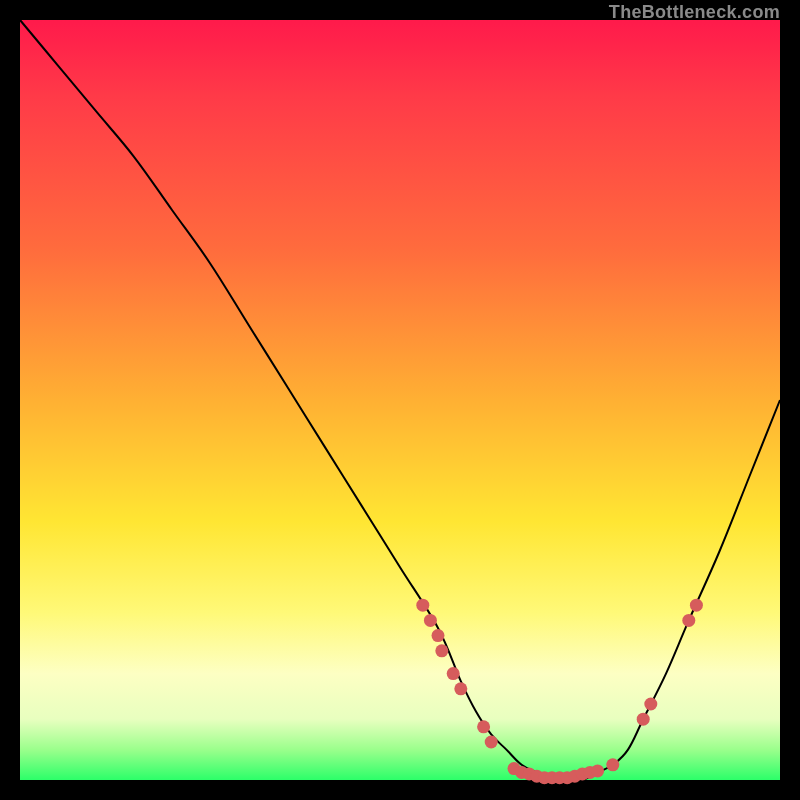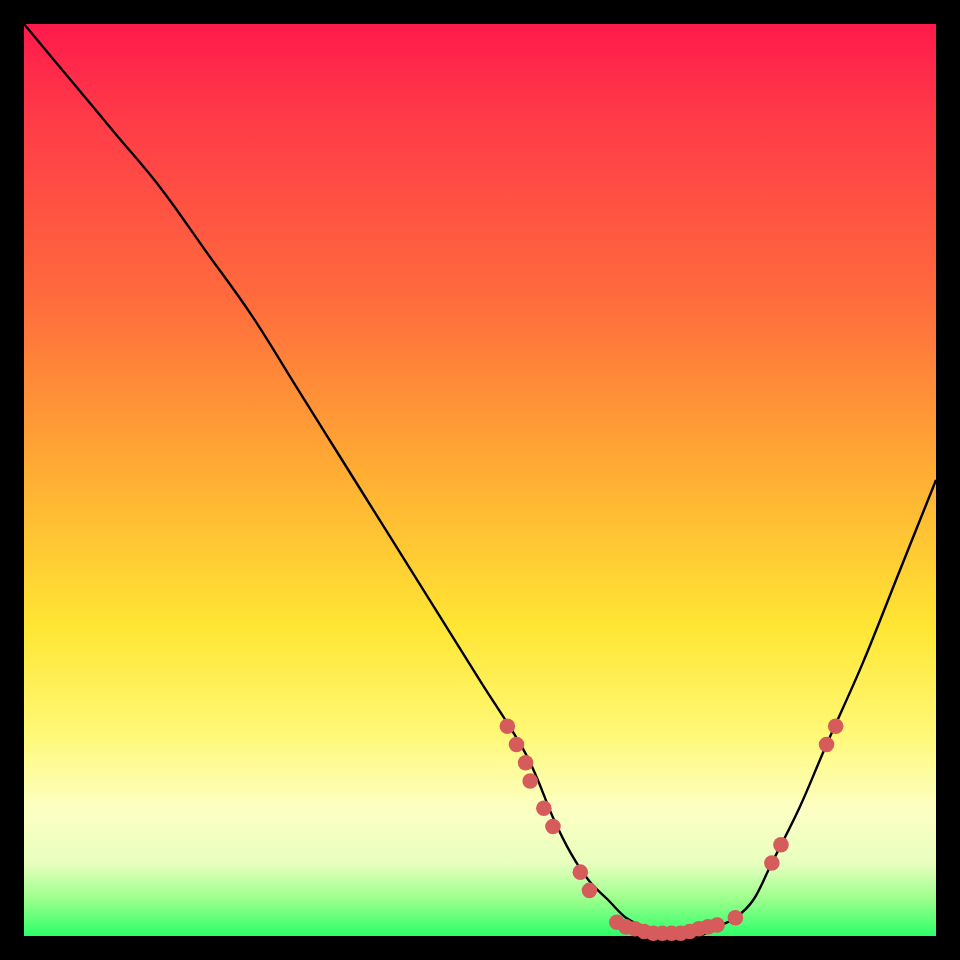--- a/index.html
+++ b/index.html
@@ -67,20 +67,21 @@
   .marker {
     fill: #d65c5c;
     stroke: none;
   }
 </style>
 </head>
 <body>
 
 <div class="frame">
   <div class="gradient"></div>
+  <div class="watermark">TheBottleneck.com</div>
   <svg class="plot" viewBox="0 0 760 760">
     <path id="curve-path" class="curve" d="M 0 0 C 6.84 8.208000000000004, 24.32 29.184000000000015, 38 45.60000000000002 C 51.68 62.016000000000034, 62.32 74.78400000000003, 76 91.20000000000005 C 89.68 107.61600000000006, 100.32 119.01600000000008, 114 136.80000000000007 C 127.68 154.58400000000006, 138.32 170.848, 152 190 C 165.68 209.152, 176.32 222.67999999999992, 190 243.19999999999993 C 203.68 263.7199999999999, 214.32 282.11199999999997, 228 304 C 241.68 325.88800000000003, 252.32 342.91200000000003, 266 364.8 C 279.68 386.688, 290.32 403.71200000000005, 304 425.6 C 317.68 447.488, 328.32 464.51200000000006, 342 486.40000000000003 C 355.68 508.288, 366.32 525.312, 380 547.2 C 393.68 569.0880000000001, 407.05600000000004 587.48, 418.00000000000006 608 C 428.9440000000001 628.52, 433.96 646.152, 440.79999999999995 661.2 C 447.63999999999993 676.248, 450.528 682.024, 456 691.6 C 461.472 701.176, 465.728 707.56, 471.2 714.4 C 476.67199999999997 721.24, 480.92800000000005 724.128, 486.40000000000003 729.6 C 491.872 735.072, 496.12800000000004 740.6959999999999, 501.6 744.8 C 507.072 748.904, 511.3280000000001 749.664, 516.8000000000001 752.4 C 522.272 755.136, 526.528 758.632, 532 760 C 537.472 761.368, 541.728 760, 547.1999999999999 760 C 552.6719999999999 760, 556.928 761.368, 562.4 760 C 567.872 758.632, 572.128 755.136, 577.6 752.4 C 583.072 749.664, 587.3280000000001 748.904, 592.8000000000001 744.8 C 598.272 740.6959999999999, 602.528 737.808, 608 729.6 C 613.472 721.392, 616.3599999999999 712.88, 623.1999999999999 699.2 C 630.04 685.5200000000001, 637.792 671.384, 646 653.6 C 654.208 635.816, 659.2239999999999 622.288, 668.8 600.4 C 678.376 578.512, 688.2560000000001 557.992, 699.2 532 C 710.144 506.008, 718.6560000000001 483.36, 729.6 456 C 740.544 428.64, 754.528 393.68, 760 380"></path>
     <g id="markers-group">
         <circle cx="402.8" cy="585.2" r="6.5" class="marker"></circle>
         <circle cx="410.40000000000003" cy="600.4" r="6.5" class="marker"></circle>
         <circle cx="418.00000000000006" cy="615.6" r="6.5" class="marker"></circle>
         <circle cx="421.8" cy="630.8" r="6.5" class="marker"></circle>
         <circle cx="433.2" cy="653.6" r="6.5" class="marker"></circle>
         <circle cx="440.79999999999995" cy="668.8" r="6.5" class="marker"></circle>
         <circle cx="463.59999999999997" cy="706.8" r="6.5" class="marker"></circle>

